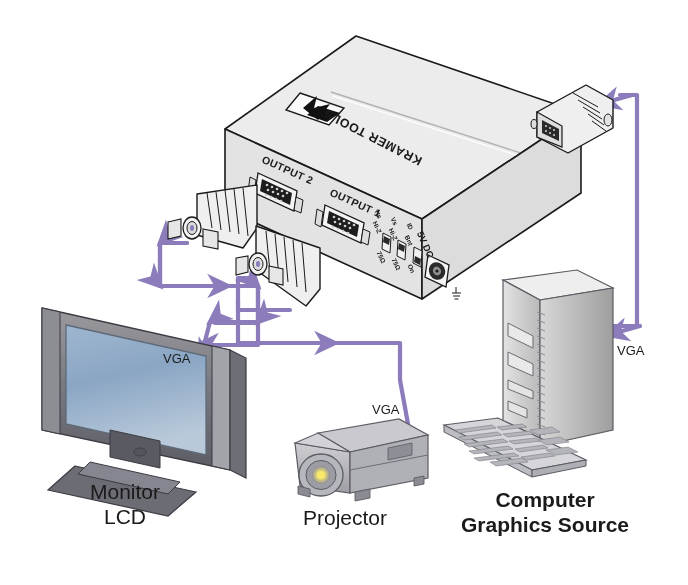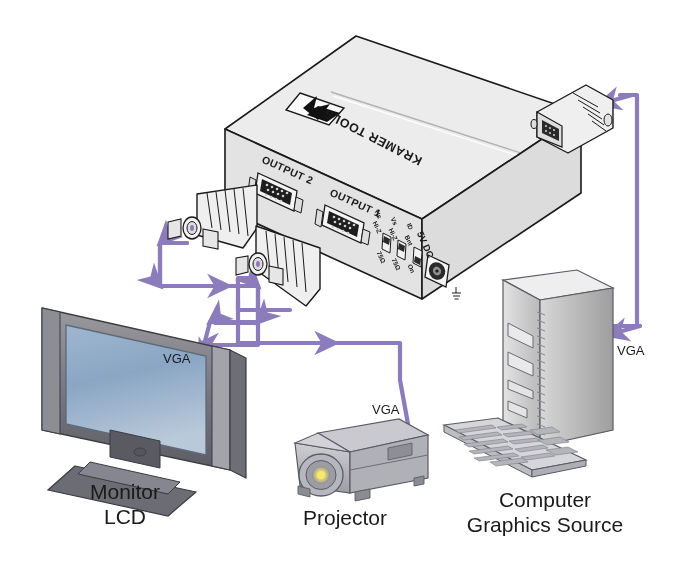--- a/index.html
+++ b/index.html
@@ -351,18 +351,18 @@
     <div>Monitor</div>
     <div>LCD</div>
   </div>
 
   <div style="position:absolute;left:255px;top:506px;width:180px;text-align:center;
               font-size:21px;color:#1a1a1a;line-height:1.18;">
     <div>Projector</div>
   </div>
 
   <div style="position:absolute;left:420px;top:488px;width:250px;text-align:center;
-              font-size:21px;color:#1a1a1a;line-height:1.18;">
+              font-size:21px;color:#1a1a1a;line-height:1.18;font-weight:bold;">
     <div>Computer</div>
     <div>Graphics Source</div>
   </div>
 
 </div>
 
 </body></html>

